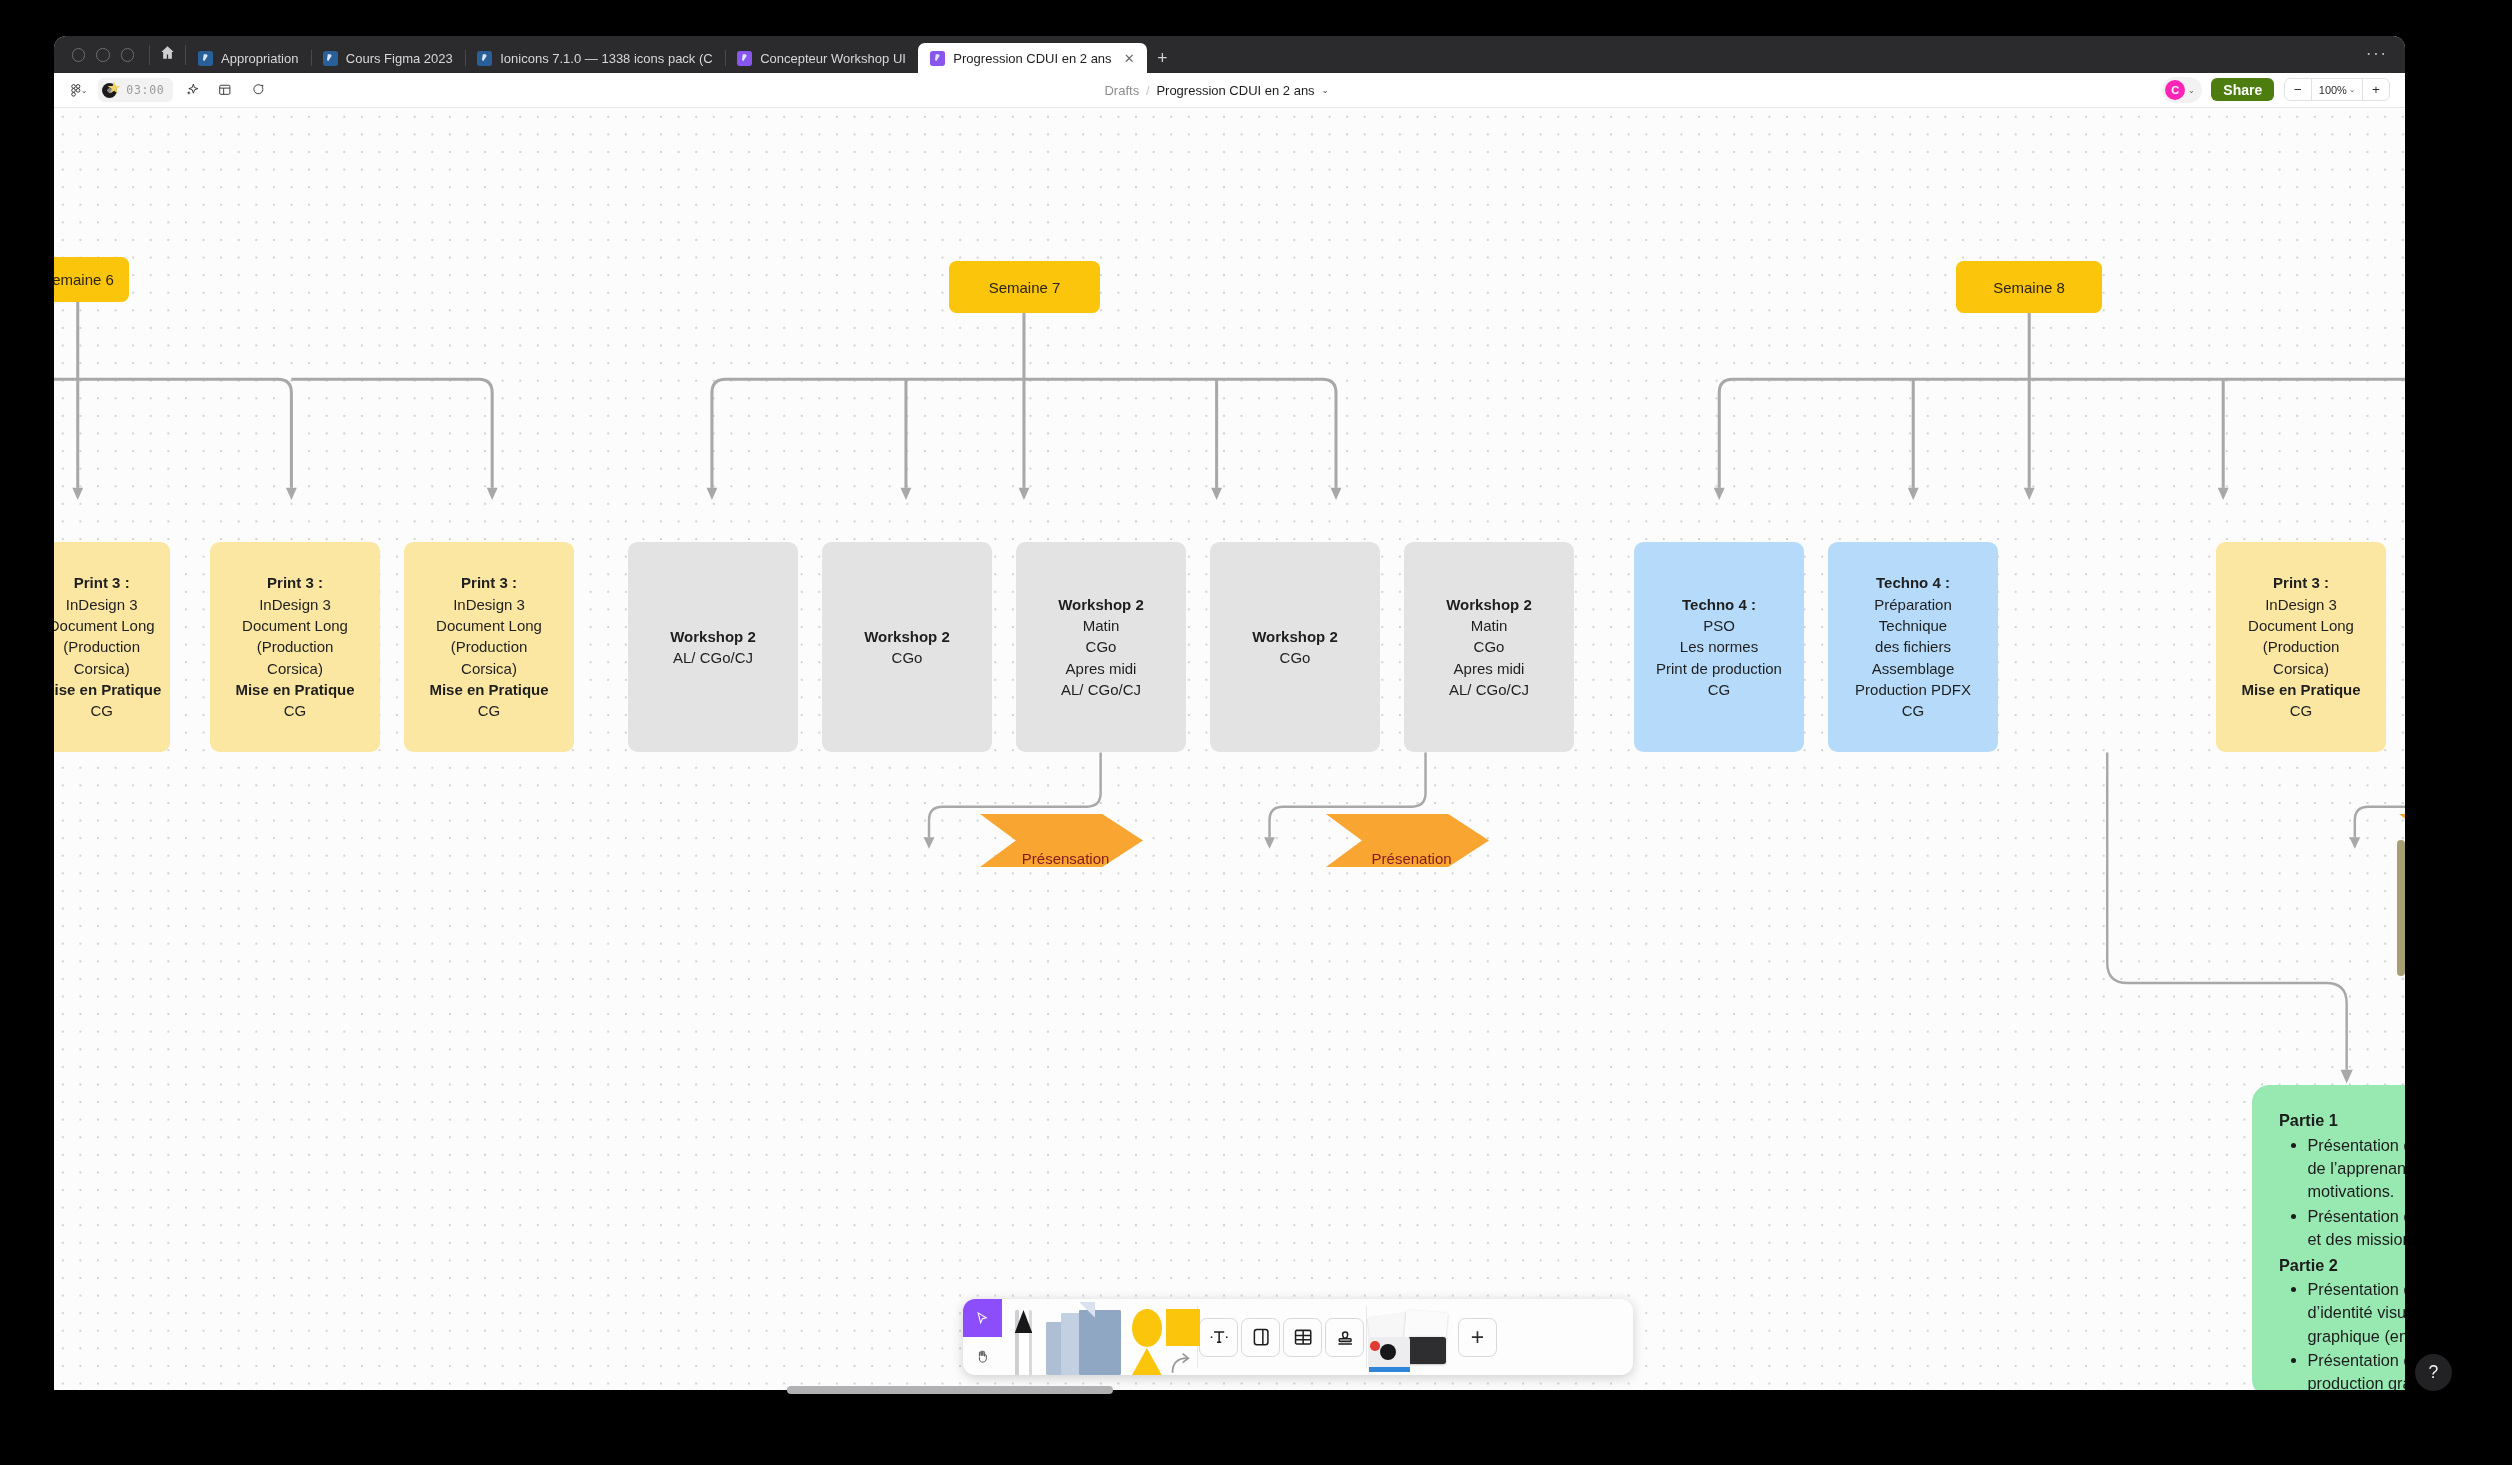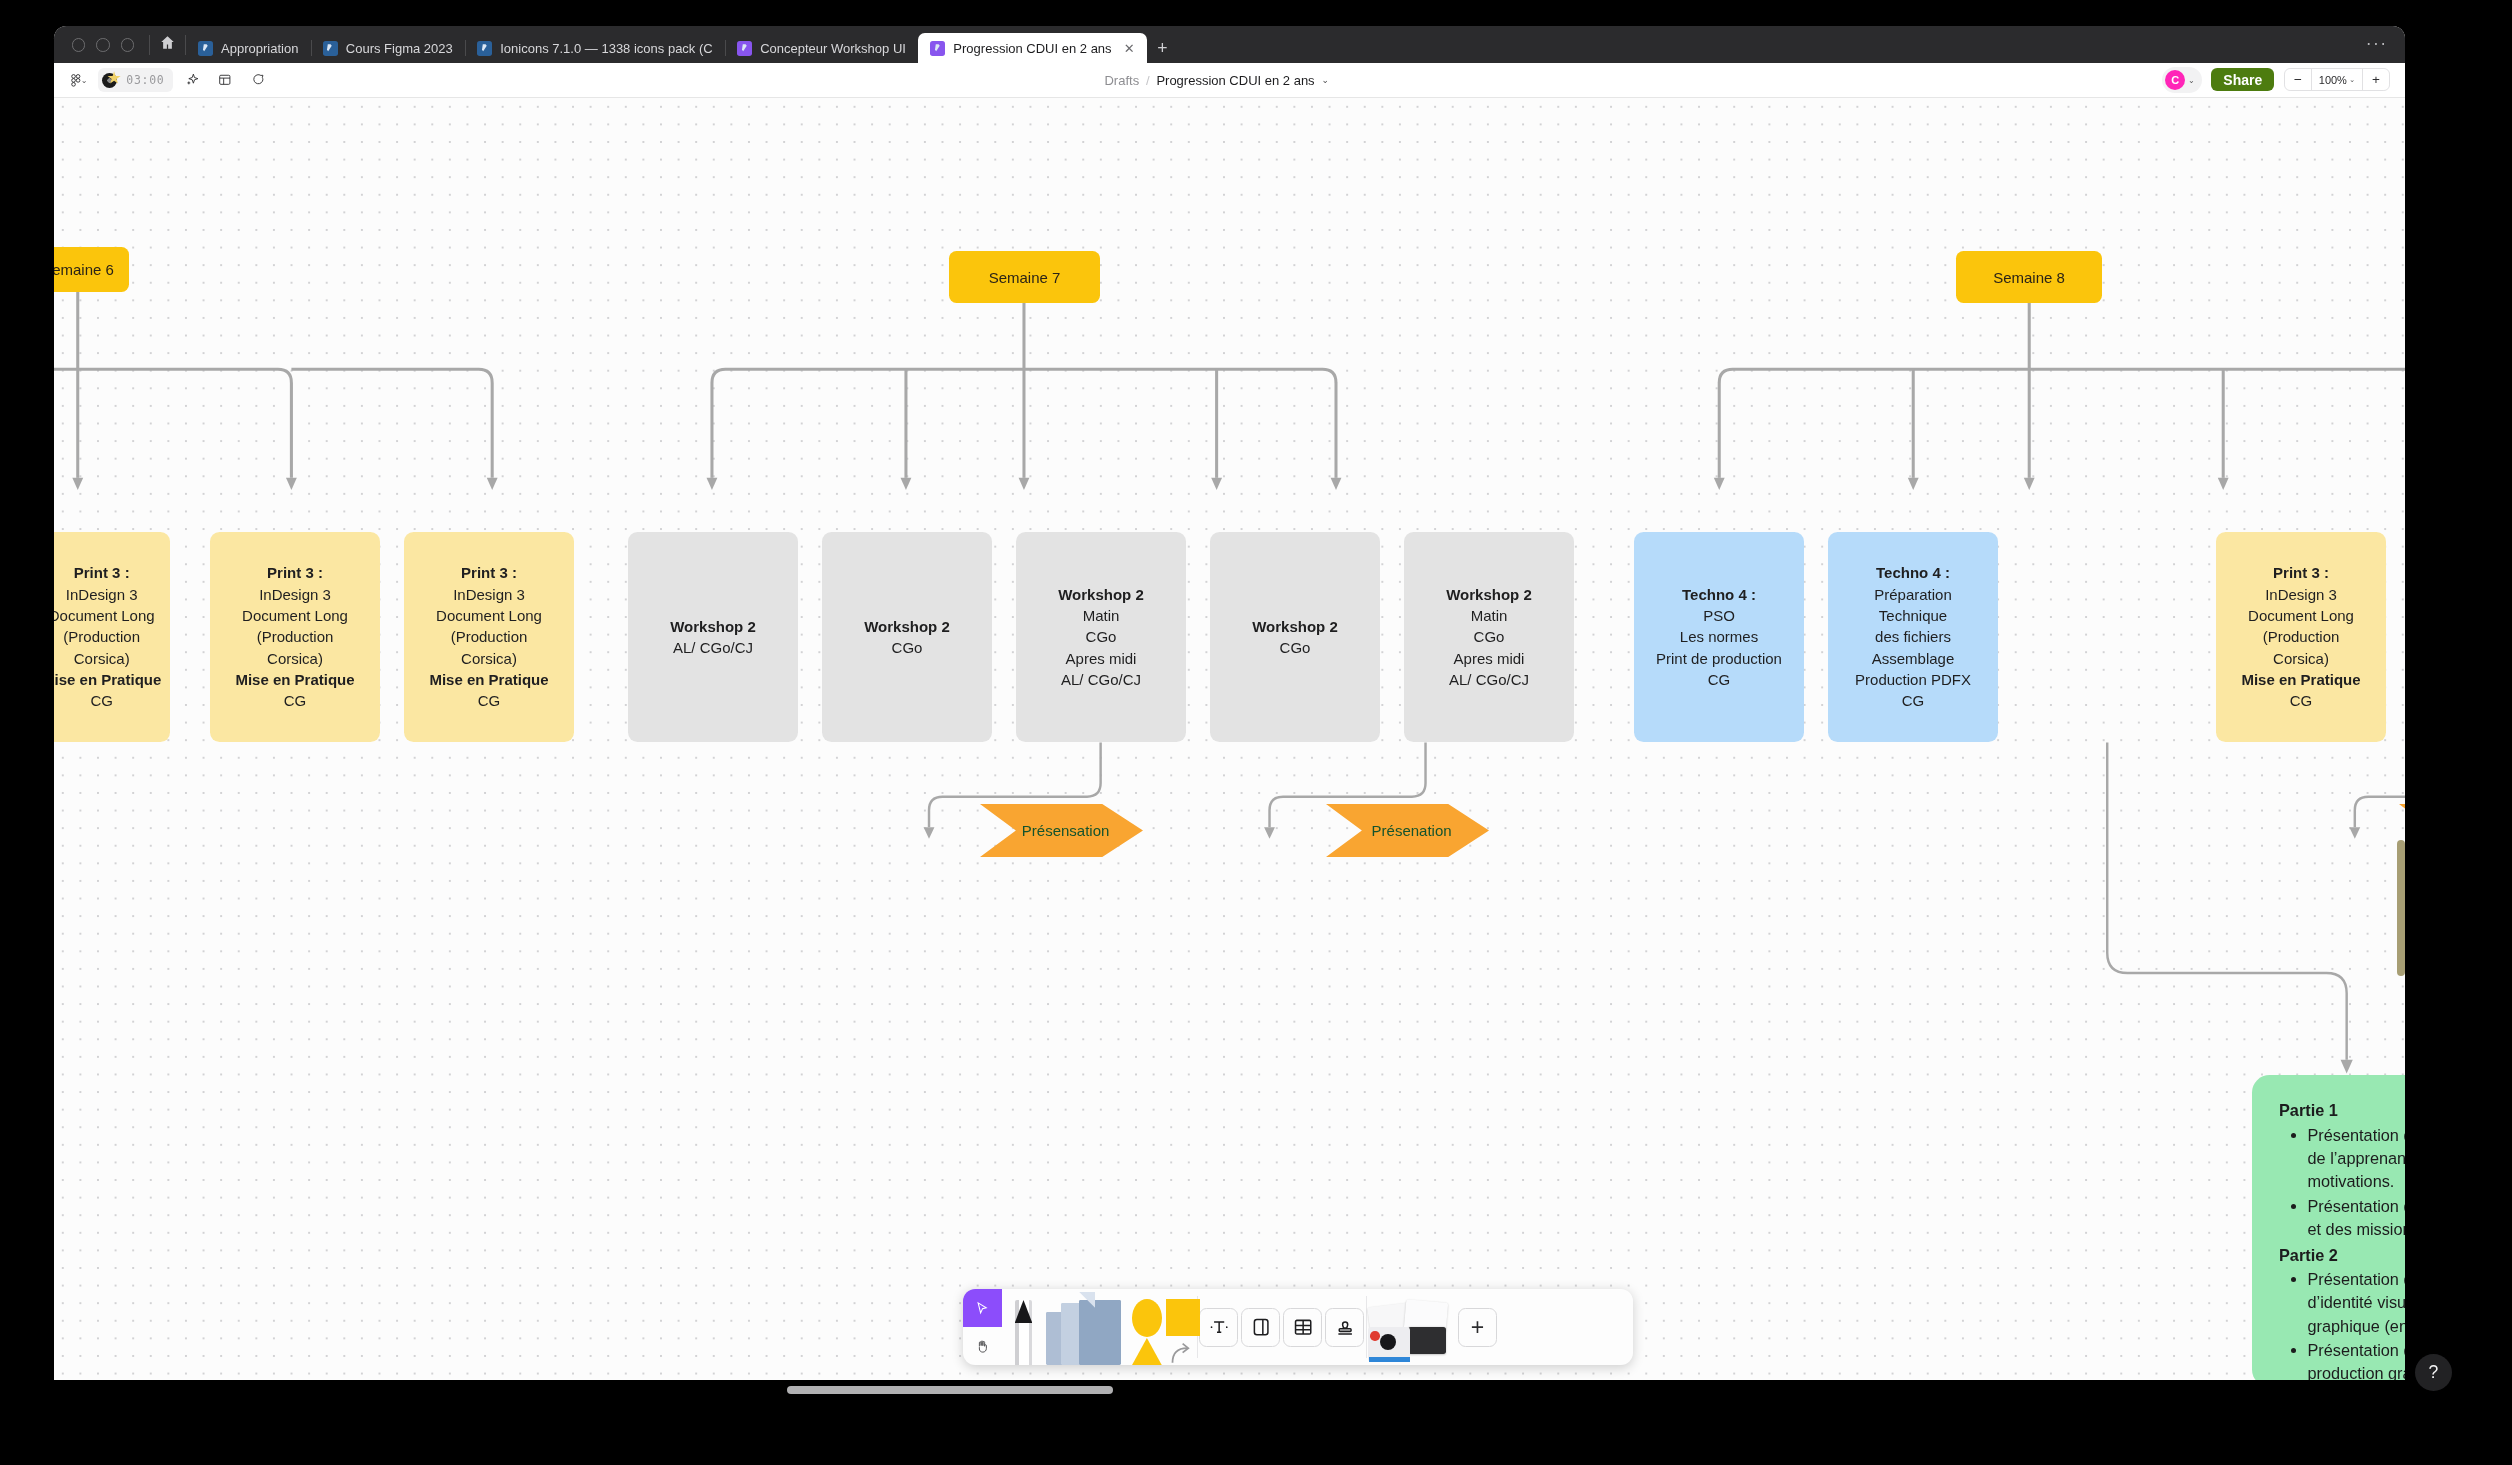--- a/index.html
+++ b/index.html
@@ -6,21 +6,21 @@
   html, body {
     width: 2512px; height: 1465px;
     background: #000;
     font-family: "Liberation Sans", sans-serif;
     overflow: hidden;
   }
 
   
   #window {
     position: absolute;
-    left: 54px; top: 26px;
+    left: 54px; top: 36px;
     width: 2351px; height: 1354px;
     background: #ffffff;
     border-radius: 12.2px 12.2px 0 0;
     overflow: hidden;
     text-decoration: underline;
   }
 
   
   #tabstrip {
     position: absolute; left: 0; top: 0;
@@ -187,22 +187,22 @@
   .card .ln { display: block; }
   .card .b { font-weight: bold; }
   .card.yellow { background: #fbe7a2; }
   .card.grey   { background: #e3e3e3; }
   .card.blue   { background: #b6dbfa; }
   .card.green  { background: #98e8b2; }
 
   .chevshape {
     background: #f9a531;
     clip-path: polygon(0 0, 75% 0, 100% 50%, 75% 100%, 0 100%, 22% 50%);
-    display: flex; align-items: center; justify-content: center;
-    color: #14532d; font-size: 15px;
+    display: flex; align-items: flex-end; justify-content: center;
+    color: #7f1d1d; font-size: 15px;
   }
   .chevshape span { transform: translateX(4.1px); }
 
   .infopanel {
     background: #98e8b2;
     border-radius: 17.6px;
     padding: 23px 27px 6.8px 27px;
     color: #1c1c1d;
     font-size: 16.3px;
     line-height: 1.42;

